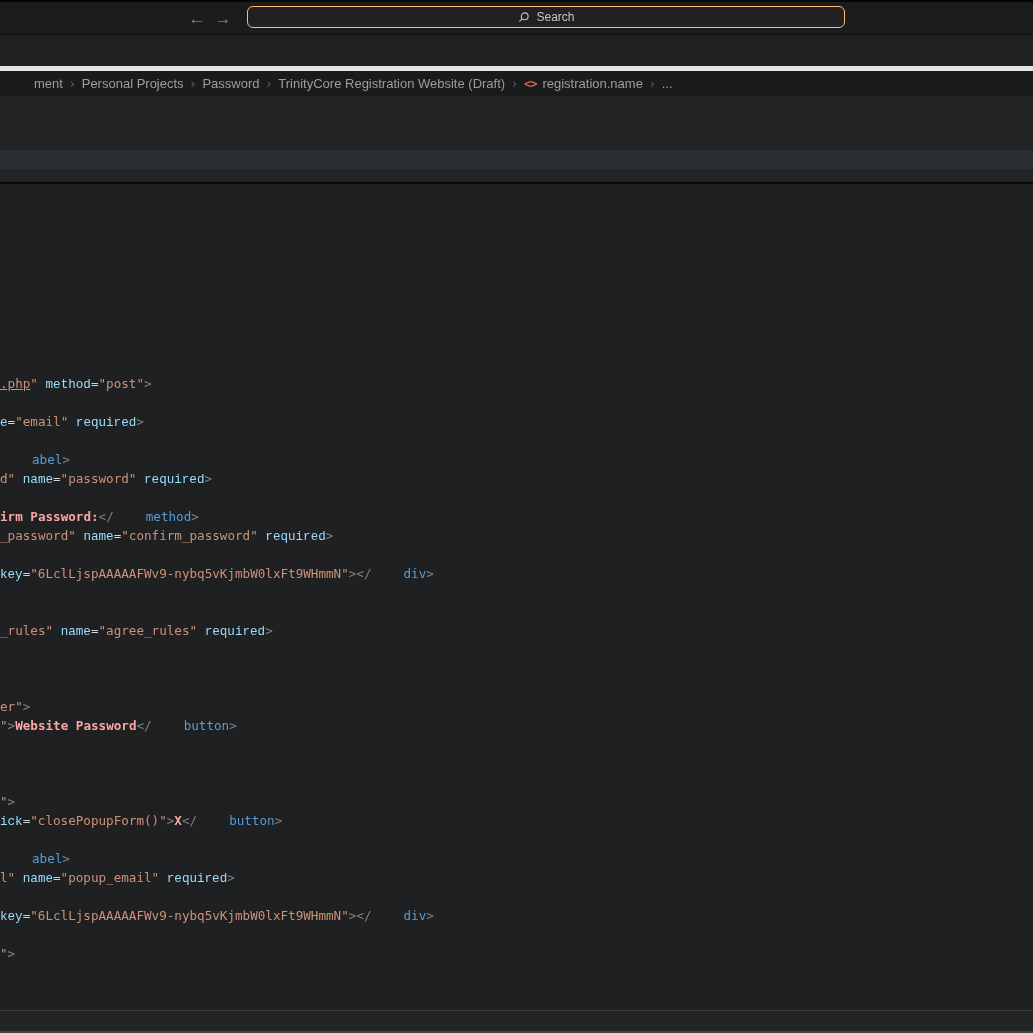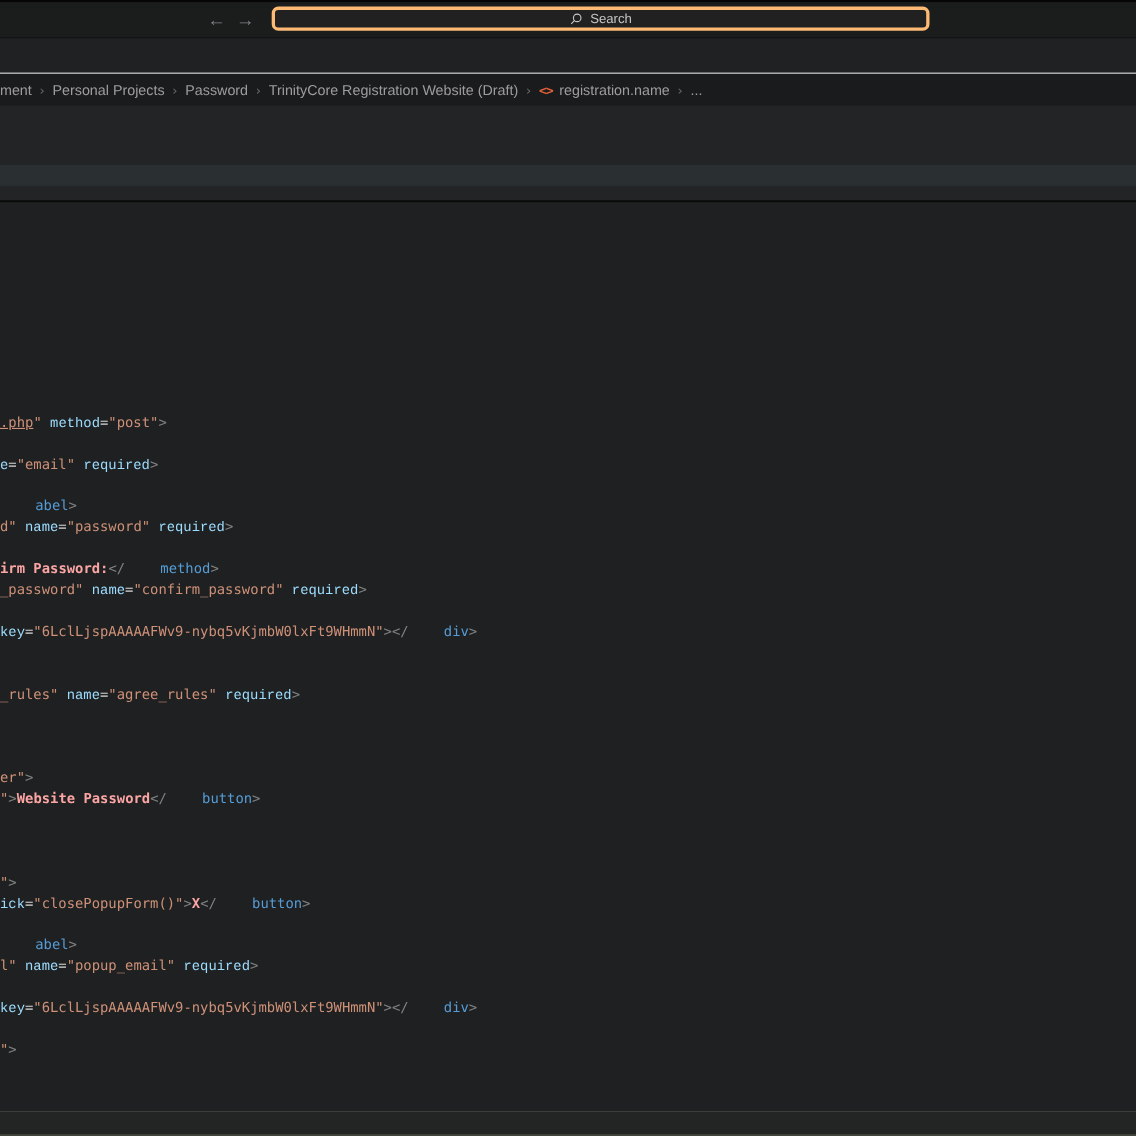--- a/index.html
+++ b/index.html
@@ -12,31 +12,31 @@
   .titlebar{position:absolute;left:0;top:2px;width:100%;height:32px;background:#1b1c1c;}
   .titlebar-sep{position:absolute;left:0;top:34px;width:100%;height:1px;background:#101010;}
   .nav-arrow{
     position:absolute;top:3px;width:26px;height:26px;display:flex;align-items:center;justify-content:center;
     color:#7f8487;font-size:17px;line-height:1;cursor:default;border-radius:5px;
   }
   .nav-back{left:184px;}
   .nav-fwd{left:210px;}
   .searchbox{
     position:absolute;left:247px;top:4px;width:598px;height:22px;box-sizing:border-box;
-    background:#212122;border:3px solid #fdba74;border-radius:6px;
+    background:#212122;border:1px solid #fdba74;border-radius:6px;
     display:flex;align-items:center;justify-content:center;gap:6px;
     color:#c5c5c5;font-size:12px;
   }
   .searchbox svg{display:block;}
   
   .tabband{position:absolute;left:0;top:35px;width:100%;height:31px;background:#1f2122;}
   .breadrow{
     position:absolute;left:0;top:66px;width:100%;height:30px;background:#1a1b1c;
-    border-top:1px solid #e5e5e5;box-sizing:border-box;
-    display:flex;align-items:center;color:#9d9d9d;font-size:13px;white-space:nowrap;overflow:hidden;
+    border-top:5px solid #e5e5e5;box-sizing:border-box;
+    display:flex;align-items:center;color:#9d9d9d;font-size:13px;white-space:nowrap;overflow:hidden;padding-left:34px;
   }
   .crumb{display:inline-flex;align-items:center;cursor:pointer;}
   .crumb-sep{margin:0 7px;color:#6a6a6a;font-size:12px;font-family:"DejaVu Sans",sans-serif;}
   .crumb-icon{
     color:#e0603a;font-family:"DejaVu Sans Mono",monospace;font-size:12px;font-weight:bold;
     letter-spacing:-1px;margin-right:6px;
   }
   .upper{position:absolute;left:0;top:96px;width:100%;height:88px;background:#222425;border-bottom:2px solid #0a0a0a;box-sizing:border-box;}
   .hl-band{position:absolute;left:0;top:54px;width:100%;height:19px;background:#2a2f31;}
   

